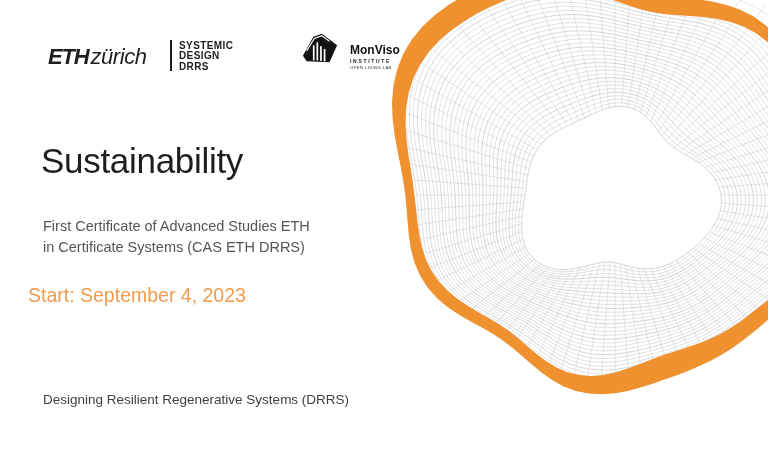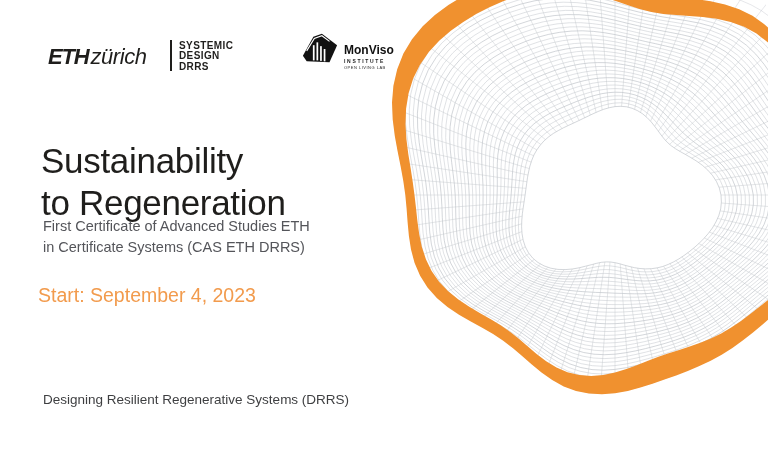--- a/index.html
+++ b/index.html
@@ -17,39 +17,39 @@
     position:absolute; left:48px; top:44px; font-style:italic;
     font-size:22px; color:var(--ink,#1f1e1c); white-space:nowrap; letter-spacing:-0.4px;
   }
   .eth-logo .eth{ font-weight:900; letter-spacing:-1.2px; padding-right:2px; }
   .eth-logo .zurich{ font-weight:400; }
   .logo-divider{ position:absolute; left:170px; top:40px; width:1.5px; height:31px; background:var(--ink,#1f1e1c); }
   .sdl{
     position:absolute; left:179px; top:41px; font-size:10px; font-weight:700;
     line-height:10.4px; letter-spacing:0.4px; color:var(--ink,#1f1e1c);
   }
-  .monviso{ position:absolute; left:301px; top:31px; display:flex; gap:5px; }
+  .monviso{ position:absolute; left:301px; top:31px; display:flex; gap:11px; }
   .mv-icon{ width:38px; height:36px; display:block; }
   .mv-text{ padding-top:13px; }
   .mv-name{ font-size:12px; font-weight:800; line-height:12px; color:#101010; }
   .mv-sub{ font-size:5px; font-weight:700; letter-spacing:1.7px; color:#1c1c1c; margin-top:1.5px; }
   .mv-tag{ font-size:4px; font-weight:400; letter-spacing:0.5px; color:#2a2a2a; margin-top:1px; }
 
   
   .title{
     position:absolute; left:41px; top:108px; font-size:35px; line-height:42px;
     font-weight:500; letter-spacing:-0.3px; color:var(--ink,#1f1e1c);margin-top:32px;
   }
   .subtitle{
     position:absolute; left:43px; top:203px; font-size:14.5px; line-height:21px;
     color:var(--gray-text,#54555a);
     margin-top:13px;
   }
   .dates{
-    position:absolute; left:38px; top:280px; font-size:19.5px; line-height:30px;
+    position:absolute; left:28px; top:280px; font-size:19.5px; line-height:30px;
     font-weight:500; color:var(--accent-text,#f29b4d);
   }
   .program-note{
     position:absolute; left:43px; top:392px; font-size:13.5px;
     color:var(--footer-text,#3e3f41);
     text-align:center;
   }
 </style>
 </head>
 <body>
@@ -229,21 +229,20 @@
     </svg>
     <div class="mv-text">
       <div class="mv-name">MonViso</div>
       <div class="mv-sub">INSTITUTE</div>
       <div class="mv-tag">OPEN LIVING LAB</div>
     </div>
   </div>
 
   <h1 class="title">
     <div>Sustainability</div>
-    <div>to Regeneration</div>
   </h1>
 
   <div class="subtitle">
     <div>First Certificate of Advanced Studies ETH</div>
     <div>in Certificate Systems (CAS ETH DRRS)</div>
   </div>
 
   <div class="dates">
     <div>Start: September 4, 2023</div>
   </div>

